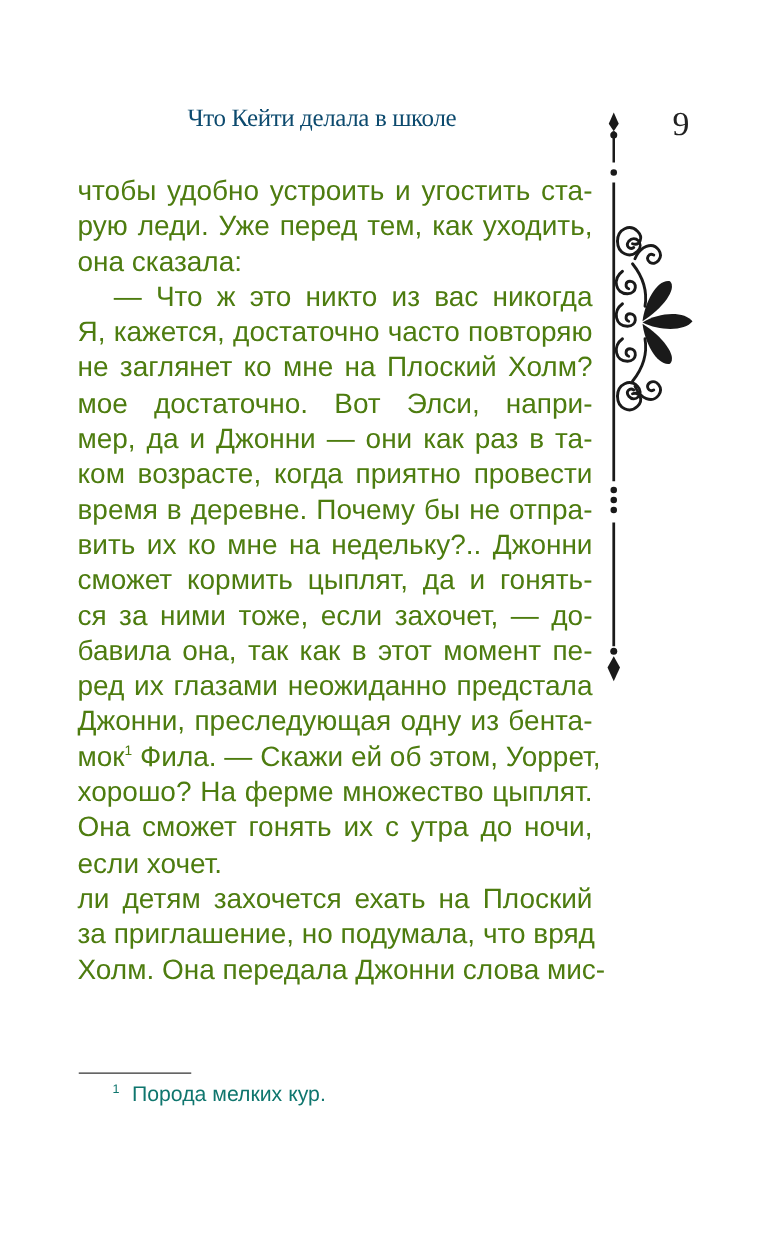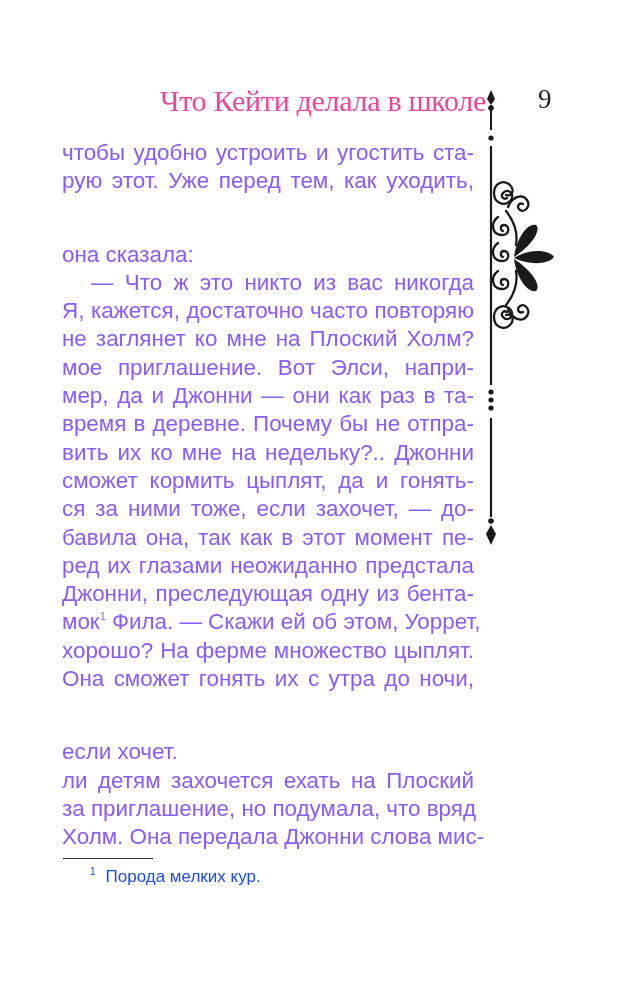--- a/index.html
+++ b/index.html
@@ -1,47 +1,47 @@
 <!DOCTYPE html>
 <html><head>
 <meta charset="utf-8">
 <style>
   html, body { margin: 0; padding: 0; }
   body {
     width: 619px; height: 1001px; background: #ffffff; position: relative; overflow: hidden;
     color: #1e1e1e;
   }
   .header-title {
-    position: absolute; left: 160px; top: 84px;
+    position: absolute; left: 150px; top: 84px;
     font-family: "DejaVu Serif", "Liberation Serif", serif;
-    font-size: 30px; color: #ec4899; letter-spacing: -0.3px; white-space: nowrap;
+    font-size: 20px; color: #0c4a6e; letter-spacing: -0.3px; white-space: nowrap;
     font-family: "Liberation Serif", serif;
   }
   .page-number {
     position: absolute; left: 538px; top: 84px;
     font-family: "Liberation Serif", serif; font-size: 27px; color: #222;
   }
   .body-text {
     position: absolute; left: 62px; top: 139px; width: 412px;
-    font-family: "Liberation Sans", sans-serif; font-size: 22.4px; color: #8b5cf6;
+    font-family: "Liberation Sans", sans-serif; font-size: 22.4px; color: #4d7c0f;
     line-height: 28.3px;
   }
   .line {
     display: block; white-space: nowrap; text-align: justify; text-align-last: justify;
     height: 28.3px;
   }
-  .line.last { text-align-last: left; margin-top: 45px; }
+  .line.last { text-align-last: left; }
   .line.indent { padding-left: 29px; }
   sup.fn { font-size: 11px; vertical-align: 9px; line-height: 0; }
   .footnote-rule {
     position: absolute; left: 63px; top: 858px; width: 90px; height: 0; border-top: 1.3px solid #333;
   }
   .footnote {
     position: absolute; left: 90px; top: 866px;
-    font-family: "Liberation Sans", sans-serif; font-size: 17px; color: #1d4ed8;
+    font-family: "Liberation Sans", sans-serif; font-size: 17px; color: #0f766e;
   }
   .footnote sup { font-size: 10px; vertical-align: 7px; margin-right: 10px; }
   .ornament { position: absolute; left: 470px; top: 85px; width: 90px; height: 470px; }
 </style>
 </head>
 <body>
 
 <div>
   <div class="header-title">Что Кейти делала в школе</div>
   <div class="page-number">9</div>
@@ -85,27 +85,28 @@
 
   <g fill="#1a1a1a">
     <path d="M44 172 C46 156, 56 138, 66 140 C72 146, 60 162, 44 172 Z"></path>
     <path d="M44 173 C58 164, 78 164, 84 172 C78 180, 58 180, 44 173 Z"></path>
     <path d="M44 174 C60 184, 72 200, 66 206 C56 208, 46 190, 44 174 Z"></path>
   </g>
 </svg>
 
 <div class="body-text" id="body">
     <div class="line"><span>чтобы удобно устроить и угостить ста-</span></div>
-    <div class="line"><span>рую этот. Уже перед тем, как уходить,</span></div>
+    <div class="line"><span>рую леди. Уже перед тем, как уходить,</span></div>
     <div class="line last"><span>она сказала:</span></div>
     <div class="line indent"><span>— Что ж это никто из вас никогда</span></div>
     <div class="line"><span>Я, кажется, достаточно часто повторяю</span></div>
     <div class="line"><span>не заглянет ко мне на Плоский Холм?</span></div>
-    <div class="line"><span>мое приглашение. Вот Элси, напри-</span></div>
+    <div class="line"><span>мое достаточно. Вот Элси, напри-</span></div>
     <div class="line"><span>мер, да и Джонни — они как раз в та-</span></div>
+    <div class="line"><span>ком возрасте, когда приятно провести</span></div>
     <div class="line"><span>время в деревне. Почему бы не отпра-</span></div>
     <div class="line"><span>вить их ко мне на недельку?.. Джонни</span></div>
     <div class="line"><span>сможет кормить цыплят, да и гонять-</span></div>
     <div class="line"><span>ся за ними тоже, если захочет, — до-</span></div>
     <div class="line"><span>бавила она, так как в этот момент пе-</span></div>
     <div class="line"><span>ред их глазами неожиданно предстала</span></div>
     <div class="line"><span>Джонни, преследующая одну из бента-</span></div>
     <div class="line"><span>мок</span><sup class="fn">1</sup><span> Фила. — Скажи ей об этом, Уоррет,</span></div>
     <div class="line"><span>хорошо? На ферме множество цыплят.</span></div>
     <div class="line"><span>Она сможет гонять их с утра до ночи,</span></div>

